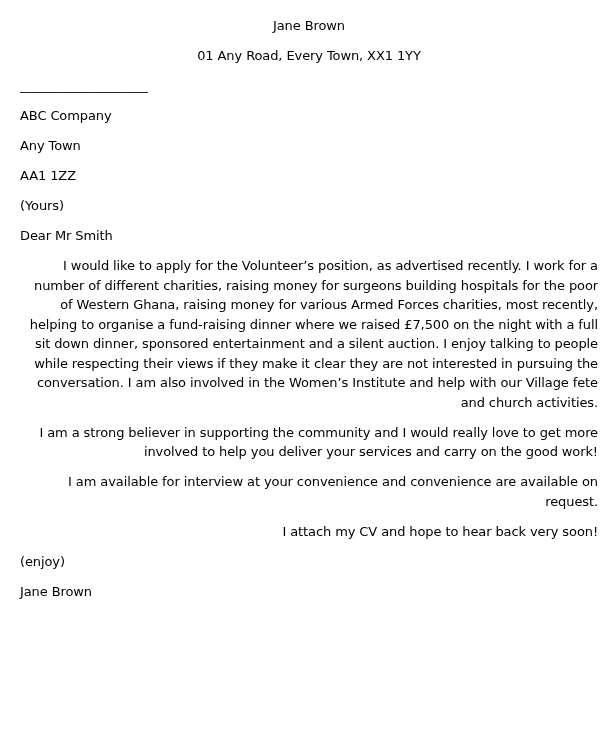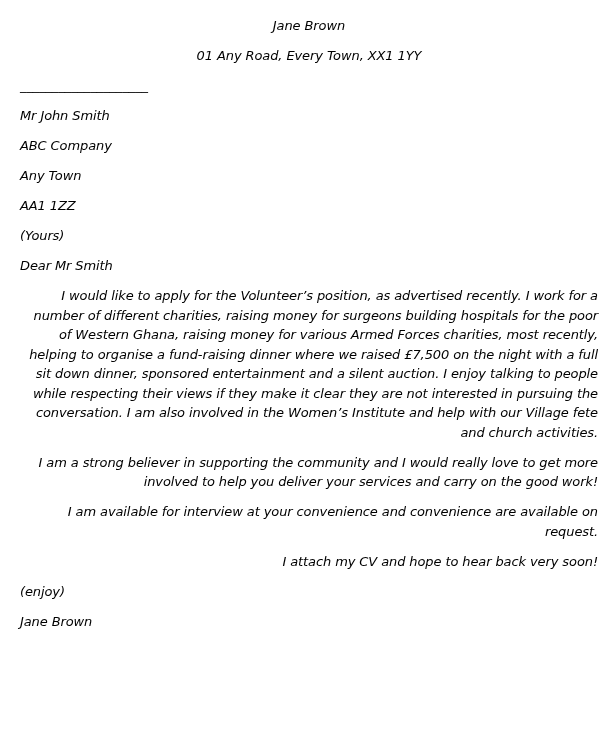--- a/index.html
+++ b/index.html
@@ -13,21 +13,20 @@
     height: 637px;
     box-sizing: border-box;
     padding: 16px 18px 0 20px;
     background: #ffffff;
     color: #000000;
     font-family: "DejaVu Sans", "Liberation Sans", sans-serif;
     font-size: 13px;
     line-height: 19.5px;
     letter-spacing: -0.1px;
     overflow: hidden;
-    font-style: italic;
   }
   .page p {
     margin: 0 0 10.5px 0;
   }
   .centered {
     text-align: center;
   }
   .divider-line {
     margin-bottom: 48px;
     white-space: nowrap;
@@ -40,21 +39,20 @@
 <body>
 
 <div class="page">
 
   <p class="centered">Jane Brown</p>
 
   <p class="centered">01 Any Road, Every Town, XX1 1YY</p>
 
   <p class="divider-line">____________________</p>
 
-  <p>Mr John Smith</p>
 
   <p>ABC Company</p>
 
 
   <p>Any Town</p>
 
   <p>AA1 1ZZ</p>
 
   <p>(Yours)</p>
 

